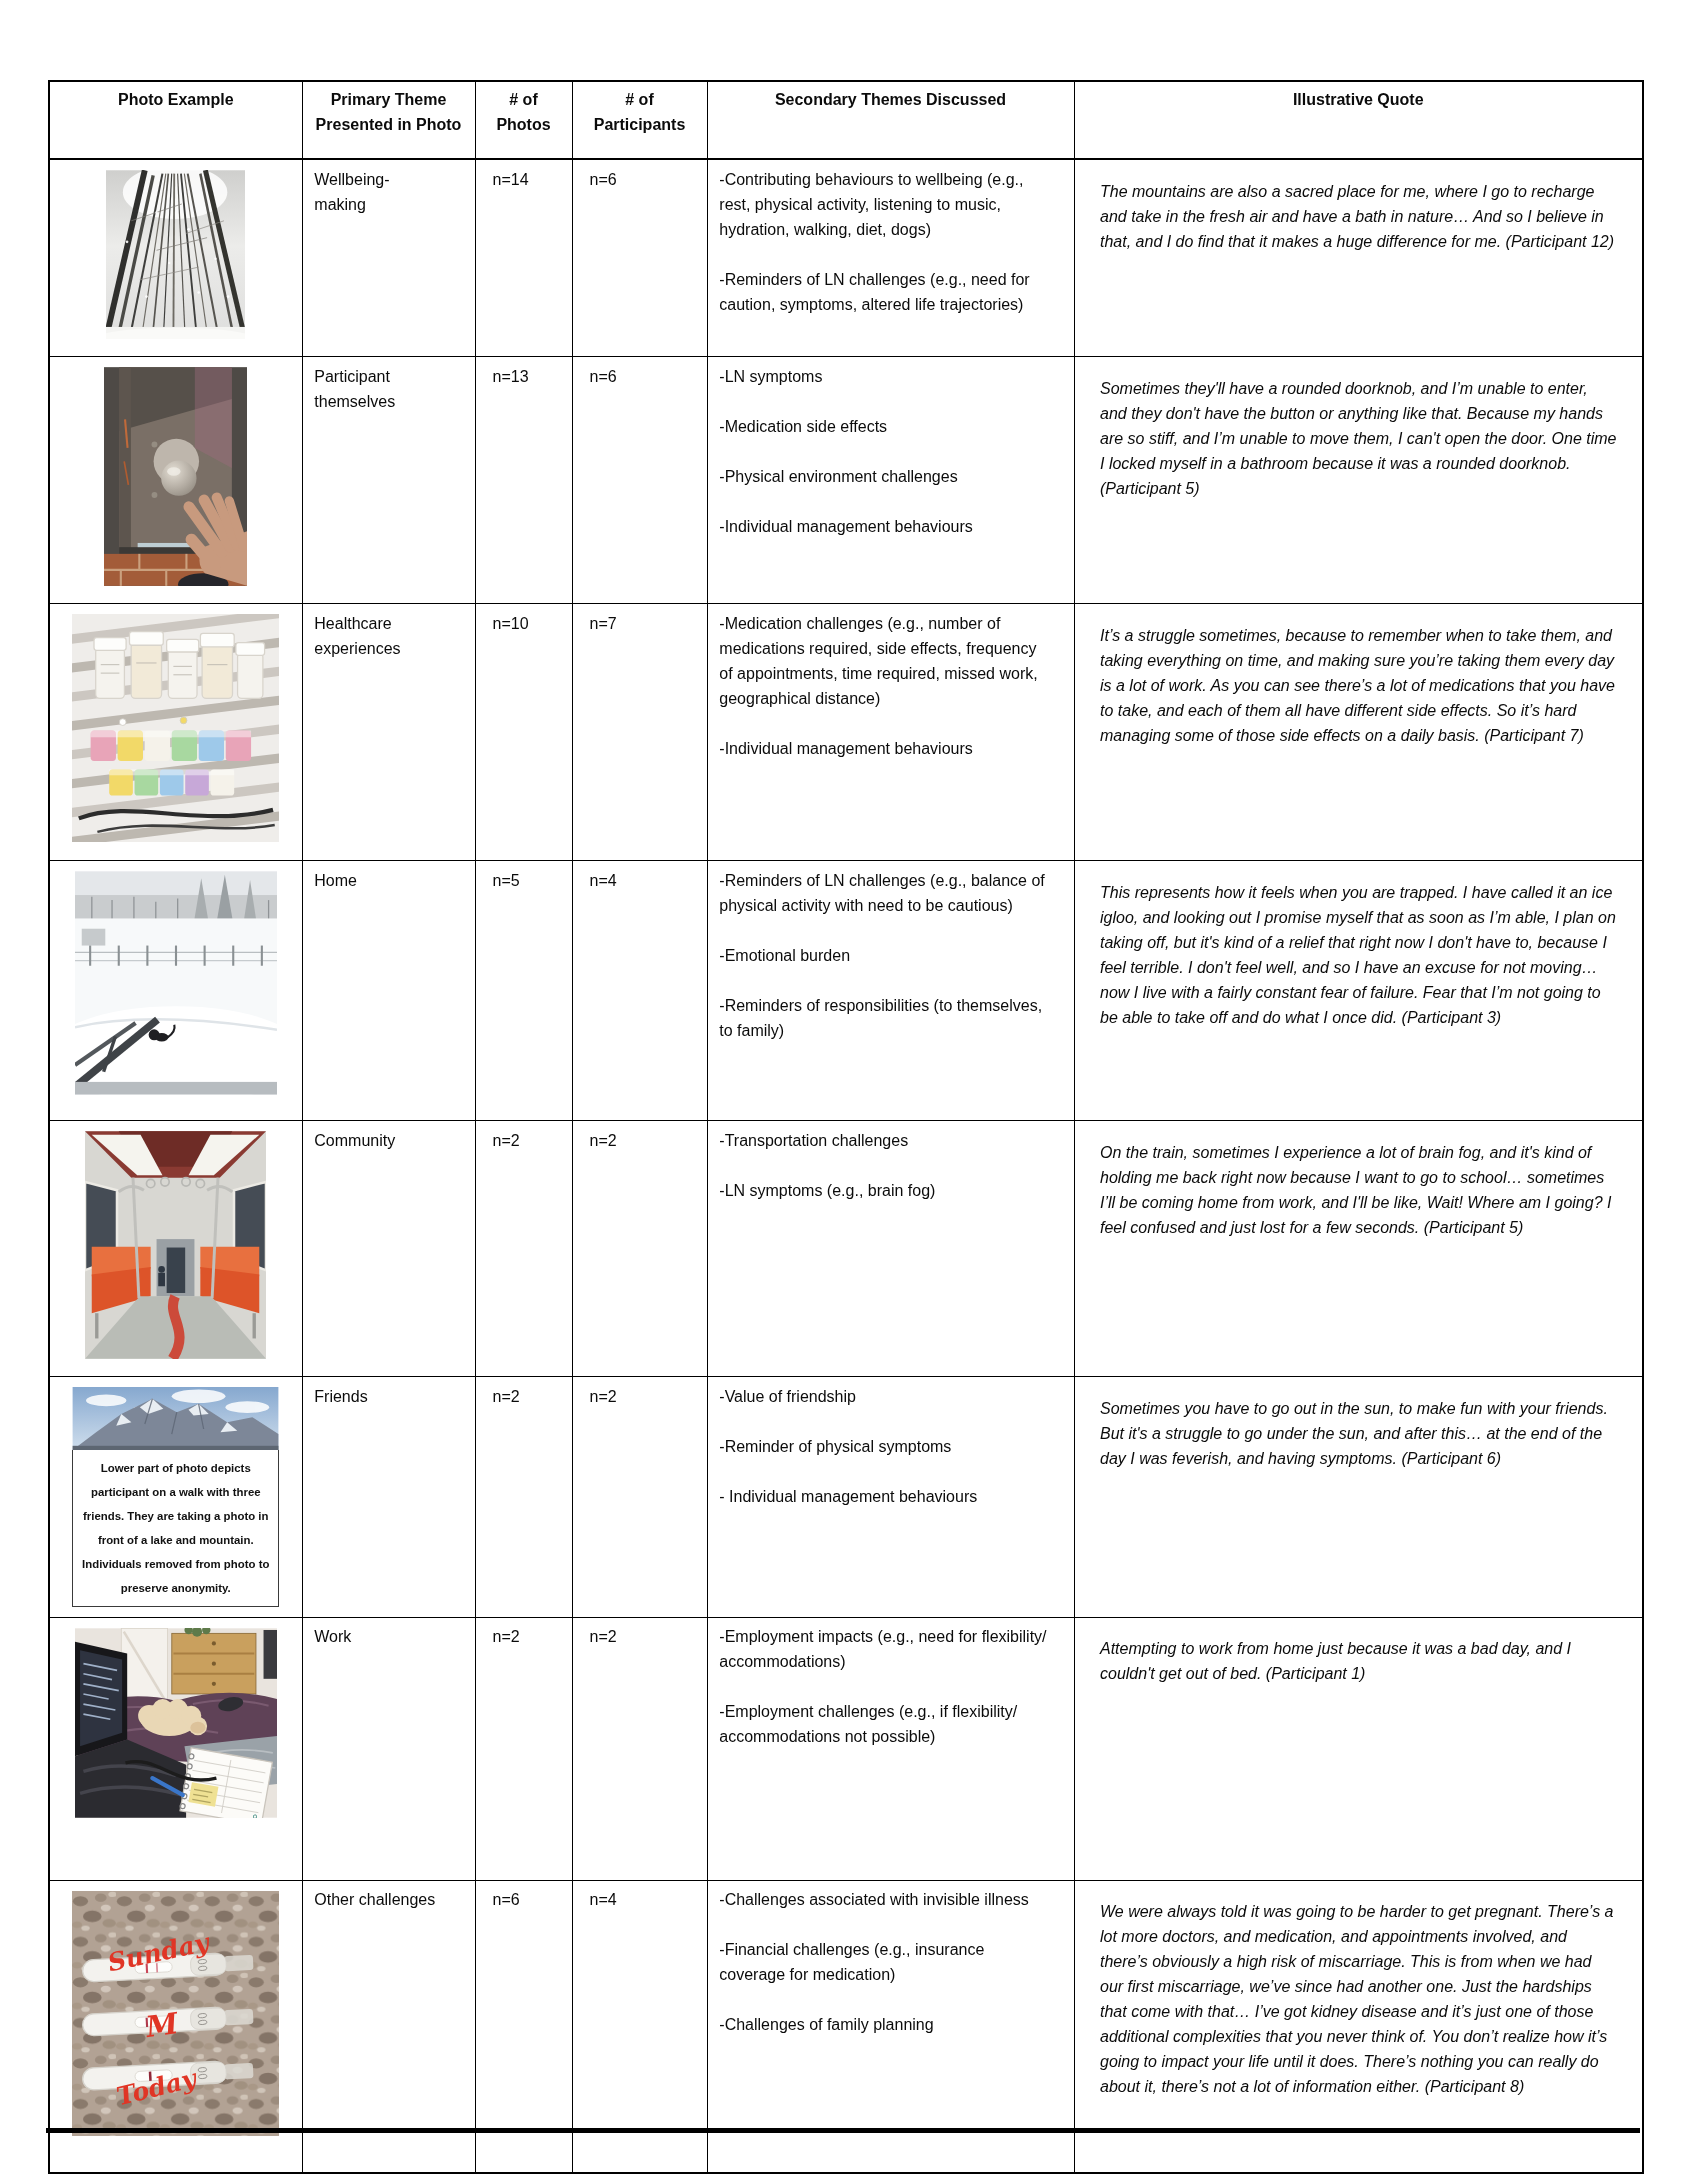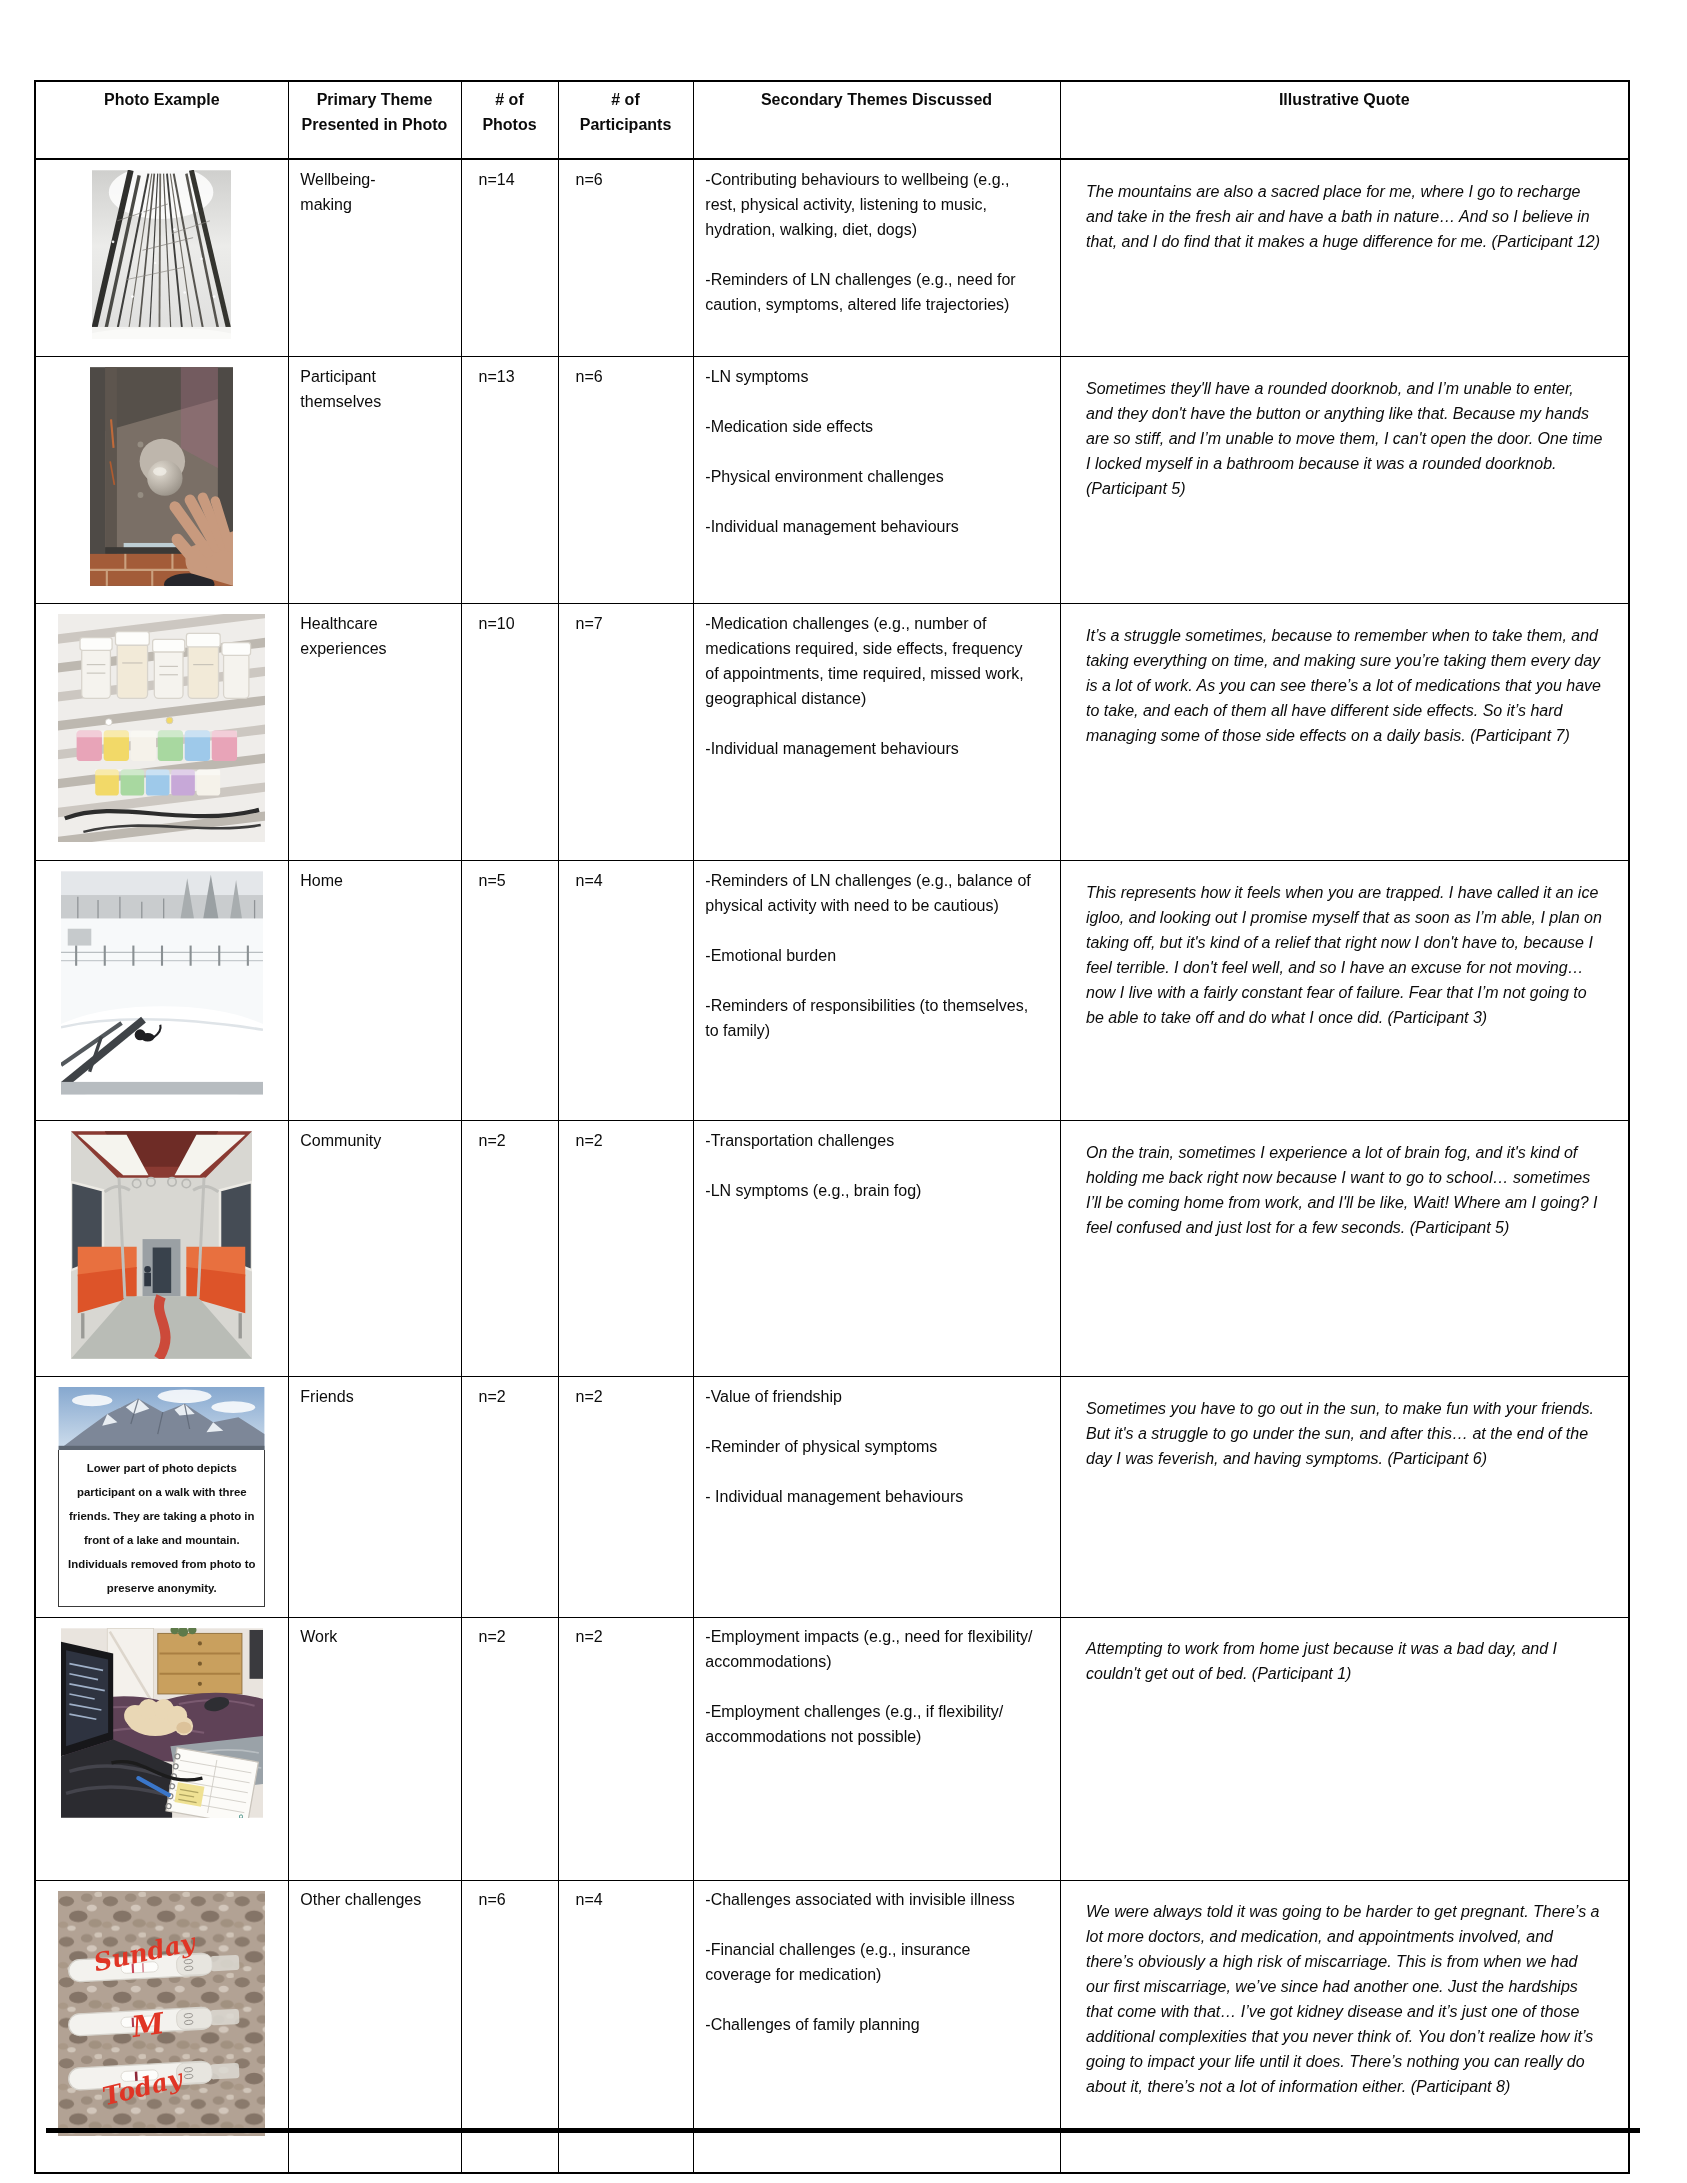--- a/index.html
+++ b/index.html
@@ -1,18 +1,18 @@
 <!DOCTYPE html>
 <html style="font-size:13.5px"><head>
 <meta charset="utf-8">
 <style>
   html,body{margin:0;padding:0;background:#ffffff;}
   #page{position:relative;width:1687px;height:2183px;background:#fff;
         font-family:"Liberation Sans","DejaVu Sans",sans-serif;color:#0b0b0b;}
-  table.themes{position:absolute;left:34px;top:80px;width:1594px;
+  table.themes{position:absolute;left:48px;top:80px;width:1594px;
         border-collapse:collapse;table-layout:fixed;border:2.5px solid #000;}
   col.c1{width:253px}col.c2{width:173px}col.c3{width:97px}col.c4{width:135px}col.c5{width:367px}col.c6{width:569px}
   th,td{border:1.7px solid #000;vertical-align:top;font-size:16px;line-height:25px;}
   th{font-weight:bold;text-align:center;padding:5px 6.7px;border-bottom:2.5px solid #000;}
   td.photo-cell{padding:10px 8.4px;text-align:center;}
   td.theme-cell{padding:6.7px 34px 6.7px 11.8px;}
   td.count-cell{padding:6.7px 6.7px 6.7px 17px;}
   td.sec-cell{padding:6.7px 8.4px 6.7px 11.8px;}
   td.quote-cell{padding:6.7px 13.5px 6.7px 13.5px;font-style:italic;}
   .sec-item{margin:0 12px 25px 0;}

